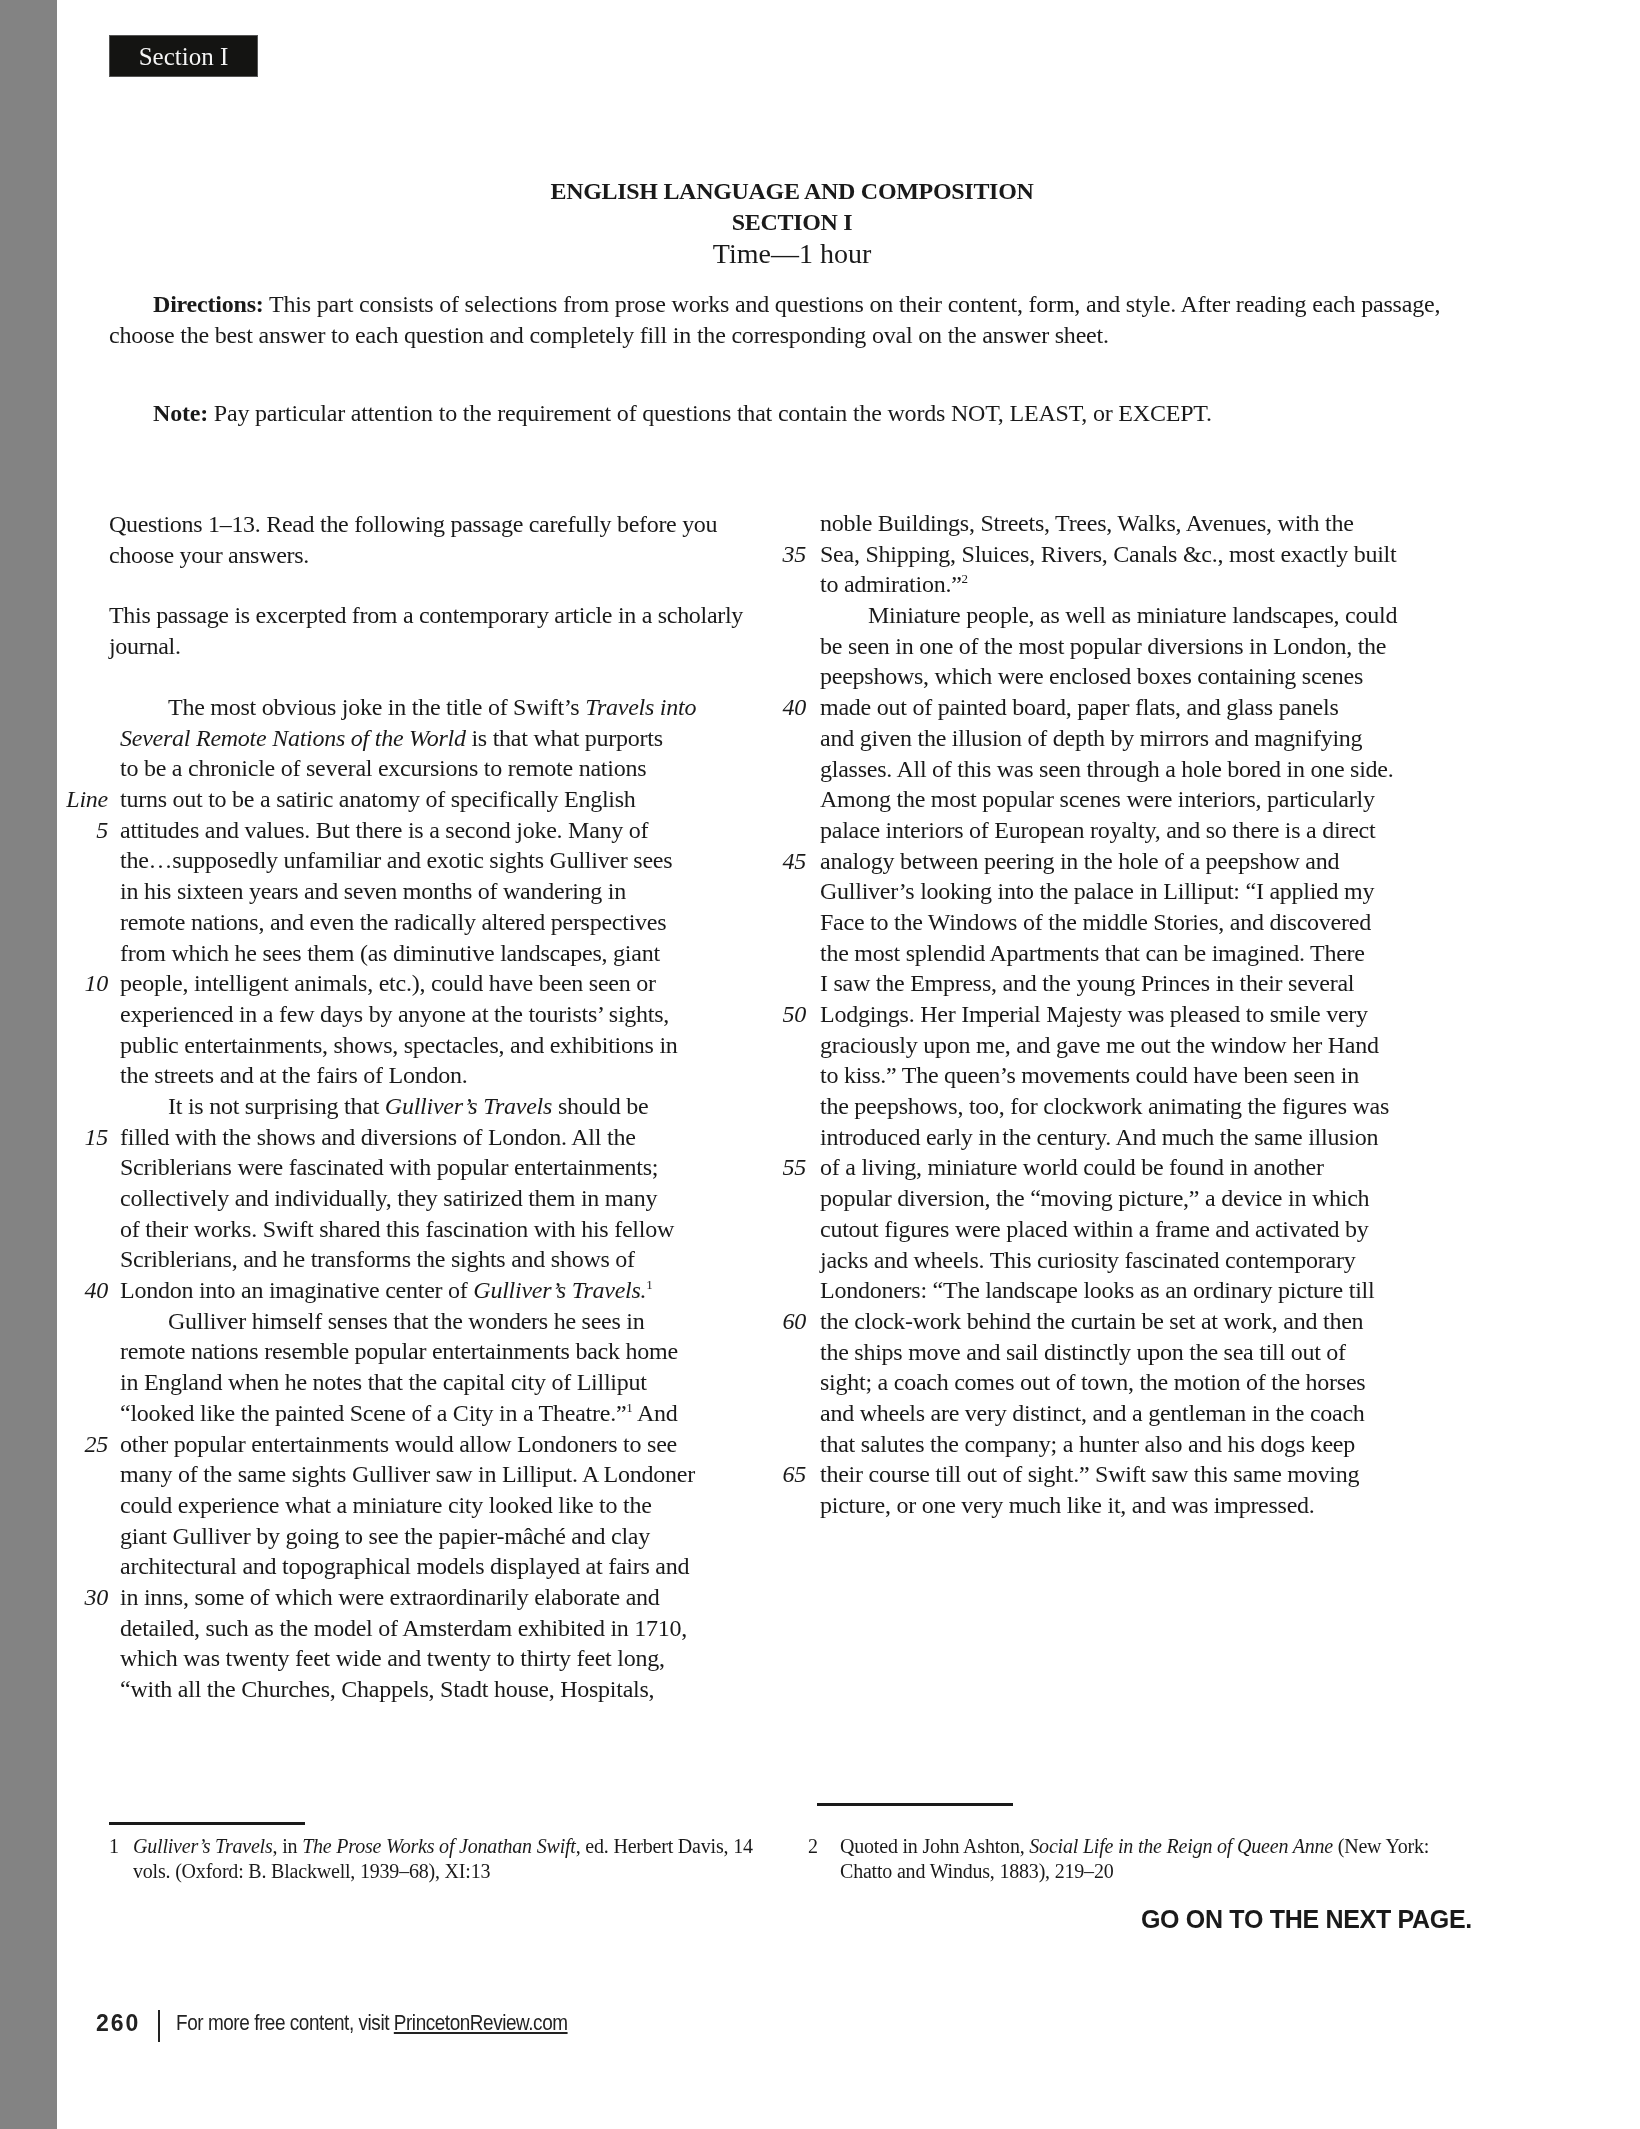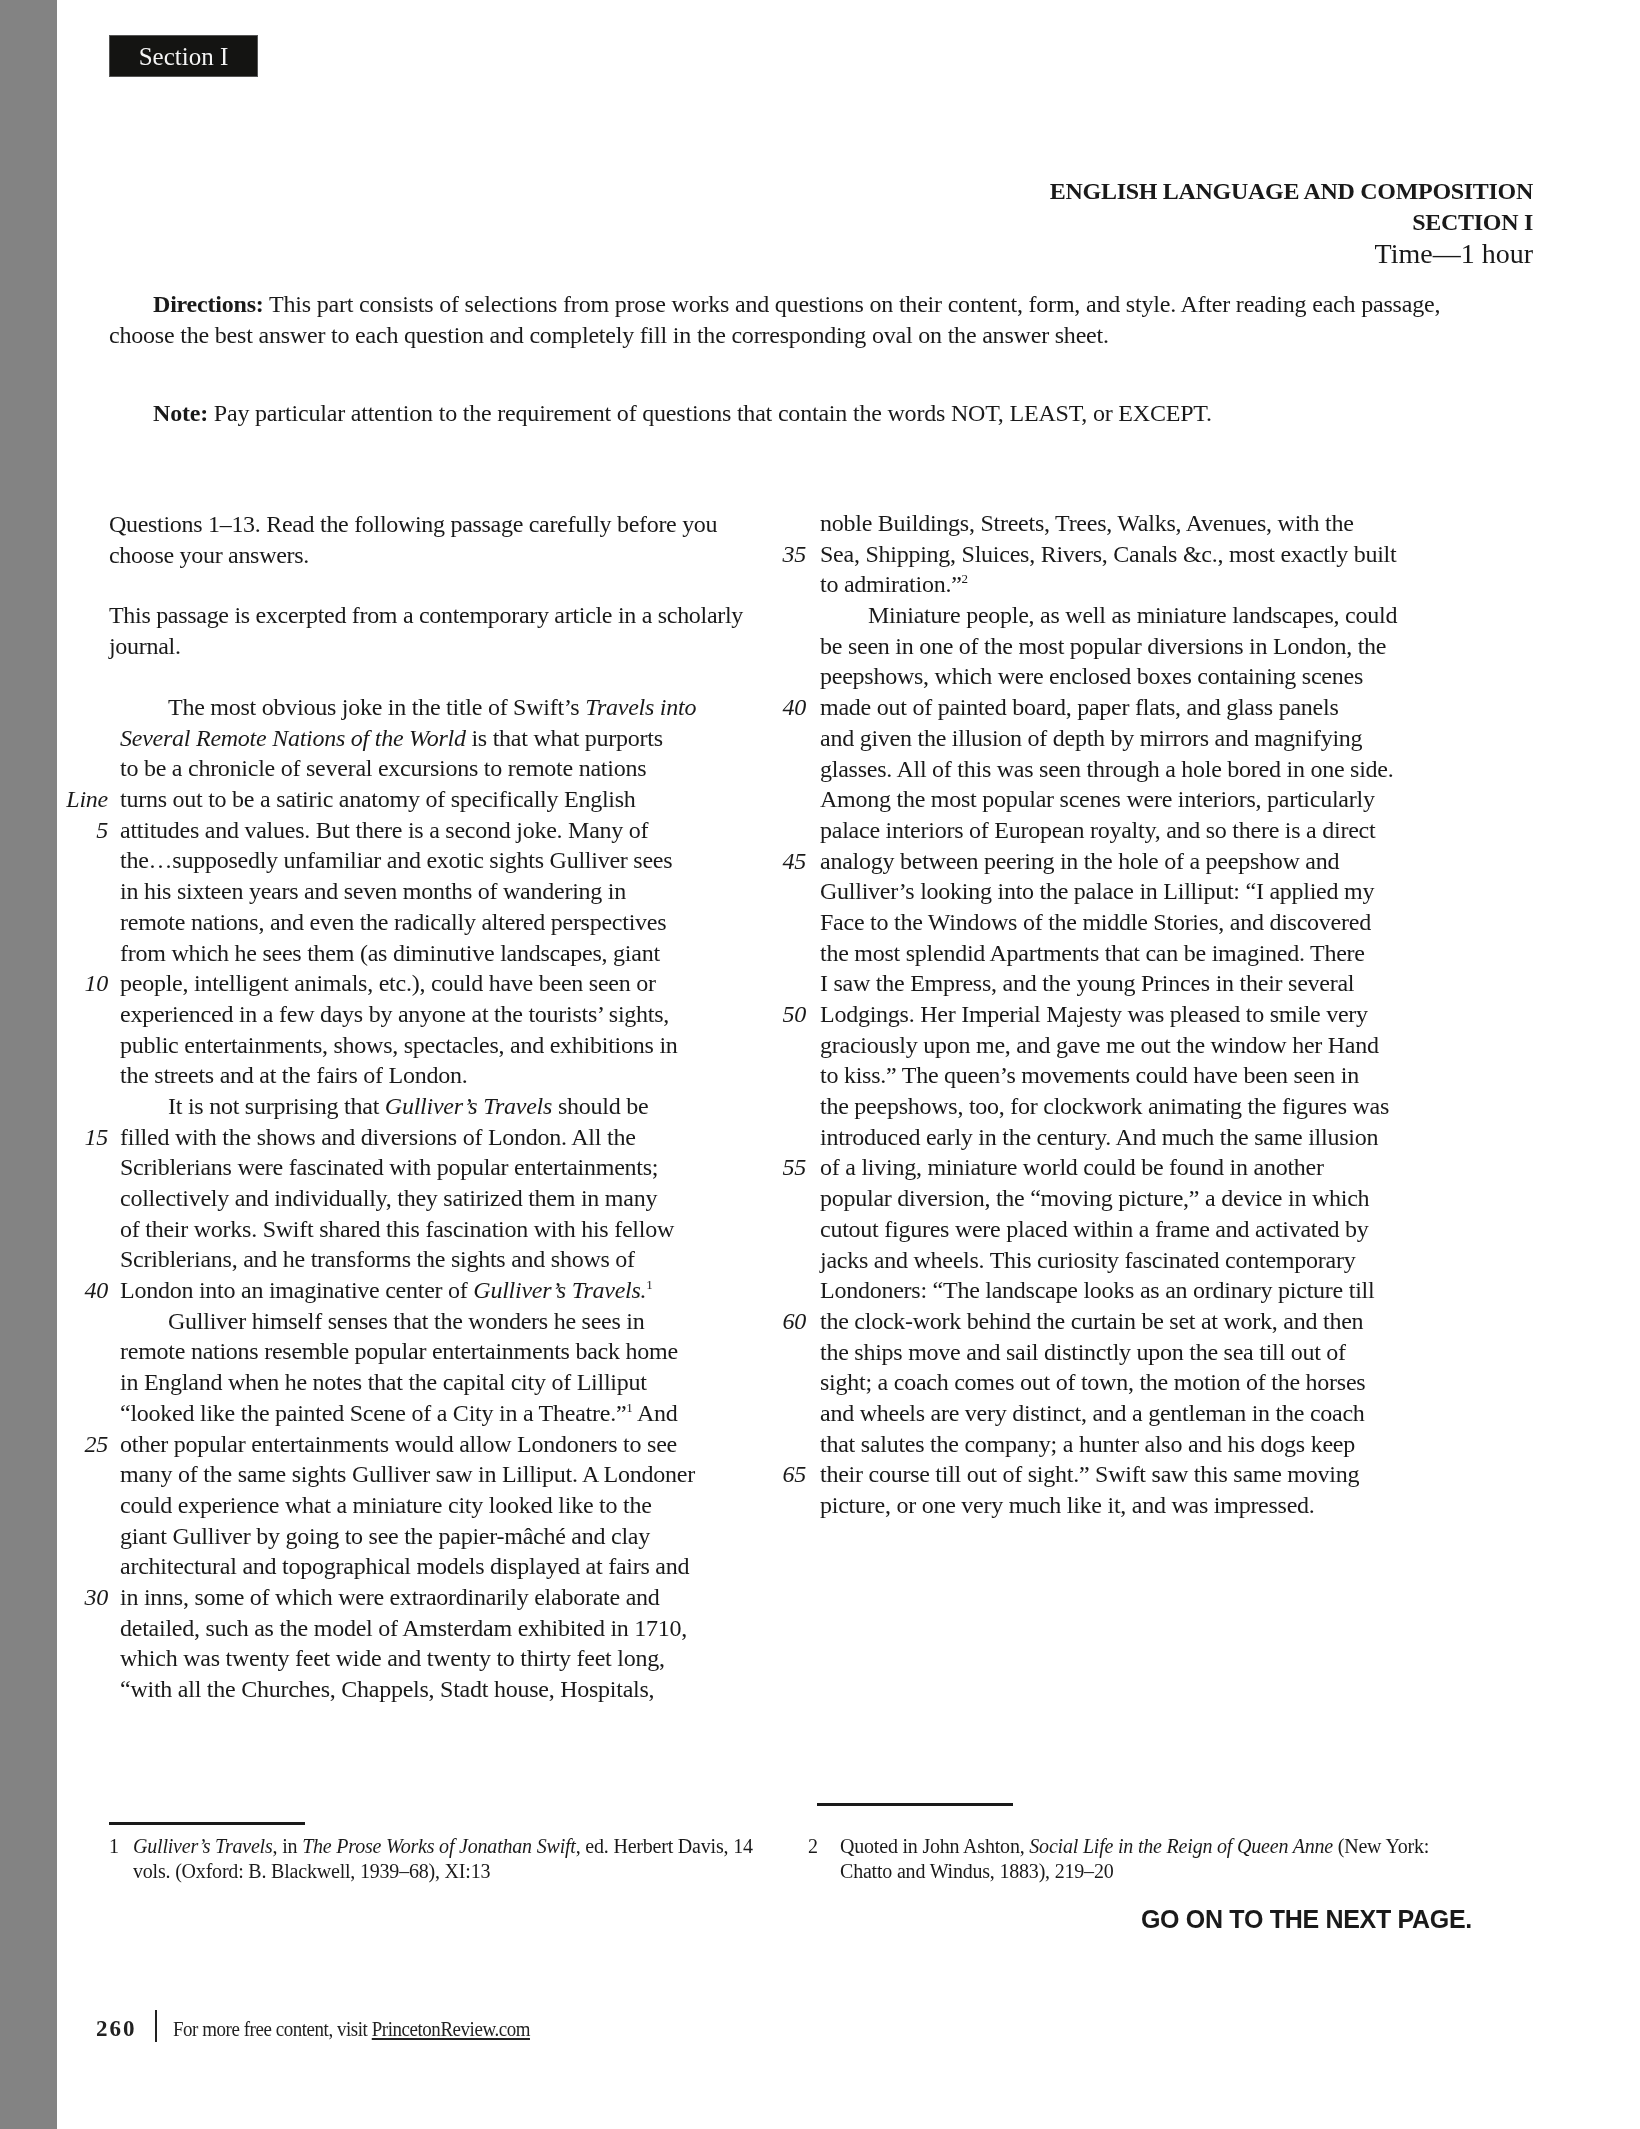--- a/index.html
+++ b/index.html
@@ -22,22 +22,22 @@
       width: 149px; height: 42px;
       background: #141412;
       color: #f4f4f4;
       font-size: 25px;
       line-height: 42px;
       text-align: center;
       border: 1px solid #555;
       box-sizing: border-box;
     }
     .header-block {
-      position: absolute; left: 6px; top: 176px; width: 1640px;
-      text-align: right; margin-left: 57px; width: 1470px;
+      position: absolute; left: 0; top: 176px; width: 1640px;
+      text-align: center; margin-left: 57px; width: 1470px;
     }
     .hdr-title { font-weight: bold; font-size: 24px; line-height: 31px; letter-spacing: -0.3px; }
     .hdr-sub   { font-size: 28px; line-height: 31px; }
     .directions {
       position: absolute; left: 109px; top: 289px; width: 1370px;
       font-size: 24px; line-height: 31px; letter-spacing: -0.2px;
     }
     .note {
       position: absolute; left: 109px; top: 398px; width: 1370px;
       font-size: 24px; line-height: 31px; letter-spacing: -0.2px;
@@ -89,23 +89,23 @@
     .footnote.r .fn-num { left: 0; }
     .footnote.r .fn-text { padding-left: 32px; }
     .go-on {
       position: absolute; right: 168px; top: 1905px;
       font-family: "Liberation Sans", "DejaVu Sans", sans-serif;
       font-weight: bold; font-size: 25px; letter-spacing: -0.3px;
       color: #1a1a1a;
     }
     .footer {
       position: absolute; left: 96px; top: 2010px;
-      font-family: Liberation Serif, serif;
+      font-family: Liberation Sans, sans-serif;
       font-size: 22px; color: #222;
-      display: flex; align-items: flex-end;
+      display: flex; align-items: flex-start;
     }
     .page-num { font-weight: bold; letter-spacing: 2px; font-size: 23px; }
     .footer-sep { width: 2px; height: 32px; background: #222; margin: 0 16px 0 18px; }
     .footer-text { letter-spacing: -0.5px; transform: scaleX(0.86); transform-origin: left center; display: inline-block; }
     .footer-link { text-decoration: underline; color: #222; }
   </style>
 </head>
 <body>
 
 <div class="margin-bar"></div>

